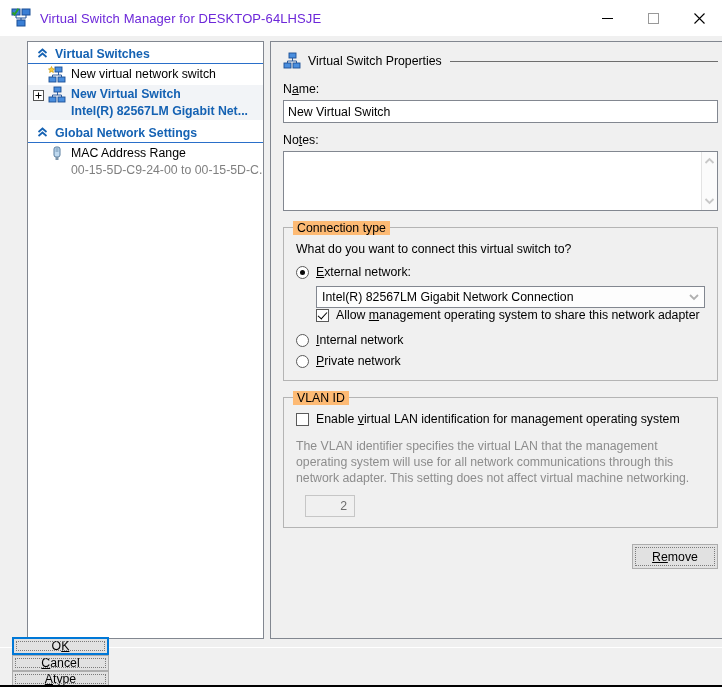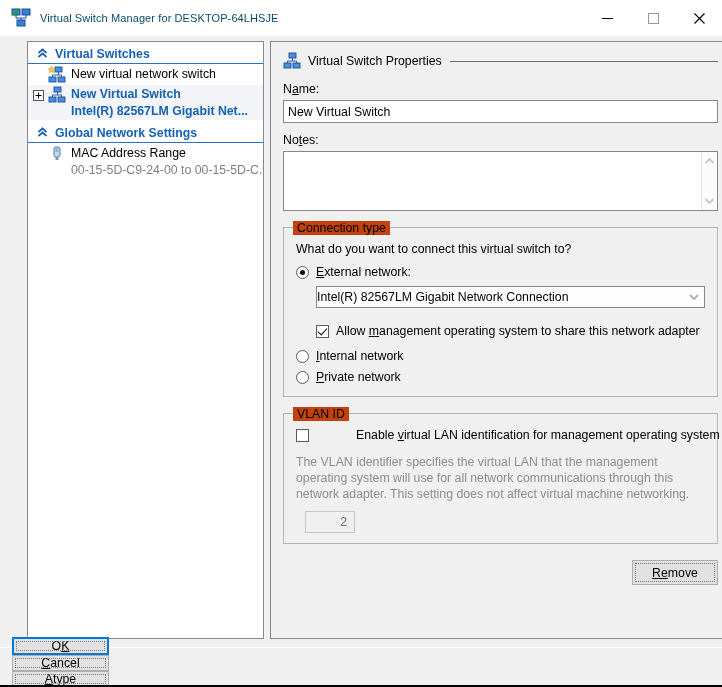--- a/index.html
+++ b/index.html
@@ -29,22 +29,22 @@
   }
   .titlebar-icon {
     width: 20px;
     height: 20px;
     margin-left: 11px;
     margin-right: 9px;
     flex: 0 0 auto;
     position: relative;
   }
   .titlebar-title {
-    font-size: 11px;
-    color: #0c4a6e;
+    font-size: 13px;
+    color: #6d28d9;
     letter-spacing: 0.1px;
     white-space: nowrap;
     text-align: center;
   }
   .wincontrols {
     position: absolute;
     right: 0;
     top: 0;
     height: 36px;
     display: flex;
@@ -249,21 +249,21 @@
     border: 1px solid #b4b4b4;
     position: relative;
     margin-top: 16px;
     padding: 14px 12px 10px 12px;
     box-sizing: border-box;
   }
   .gbox > .gbox-title {
     position: absolute;
     top: -7px;
     left: 9px;
-    background: #c2410c;
+    background: #fdba74;
     padding: 0 4px;
     font-size: 12.3px;
     color: #000;
   }
   .gbox p.q {
     margin: 0 0 9px 0;
     font-size: 12.3px;
   }
 
   .radio-row, .check-row {
@@ -304,22 +304,23 @@
 
   .combo {
     margin-left: 20px;
     width: calc(100% - 20px);
     height: 22px;
     border: 1px solid #828790;
     background: #fdfdfd;
     box-sizing: border-box;
     display: flex;
     align-items: center;
-    position: relative;
-    margin-bottom: 16px;
+    padding-left: 5px;
+    position: relative;
+    margin-bottom: 0;
   }
   .combo .cval { font-size: 12.3px; flex: 1 1 auto; }
   .combo .carrow {
     width: 20px; height: 100%;
     display: flex; align-items: center; justify-content: center;
     flex: 0 0 auto;
   }
   .sub-indent { margin-left: 20px; }
 
   .helptext {
@@ -589,21 +590,21 @@
           <div class="radio-row" style="margin-bottom:2px;">
             <span class="radio"></span>
             <span class="ctl-label"><span></span><span class="u">P</span><span>rivate network</span></span>
           </div>
         </div>
 
         
         <div class="gbox">
           <span class="gbox-title">VLAN ID</span>
 
-          <div class="check-row" style="margin-bottom:0;gap:40px;">
+          <div class="check-row" style="margin-bottom:0;">
             <span class="checkbox"></span>
             <span class="ctl-label"><span>Enable </span><span class="u">v</span><span>irtual LAN identification for management operating system</span></span>
           </div>
 
           <p class="helptext">The VLAN identifier specifies the virtual LAN that the management operating system will use for all network communications through this network adapter. This setting does not affect virtual machine networking.</p>
 
           <div class="spinner">
             <span>2</span>
           </div>
         </div>

